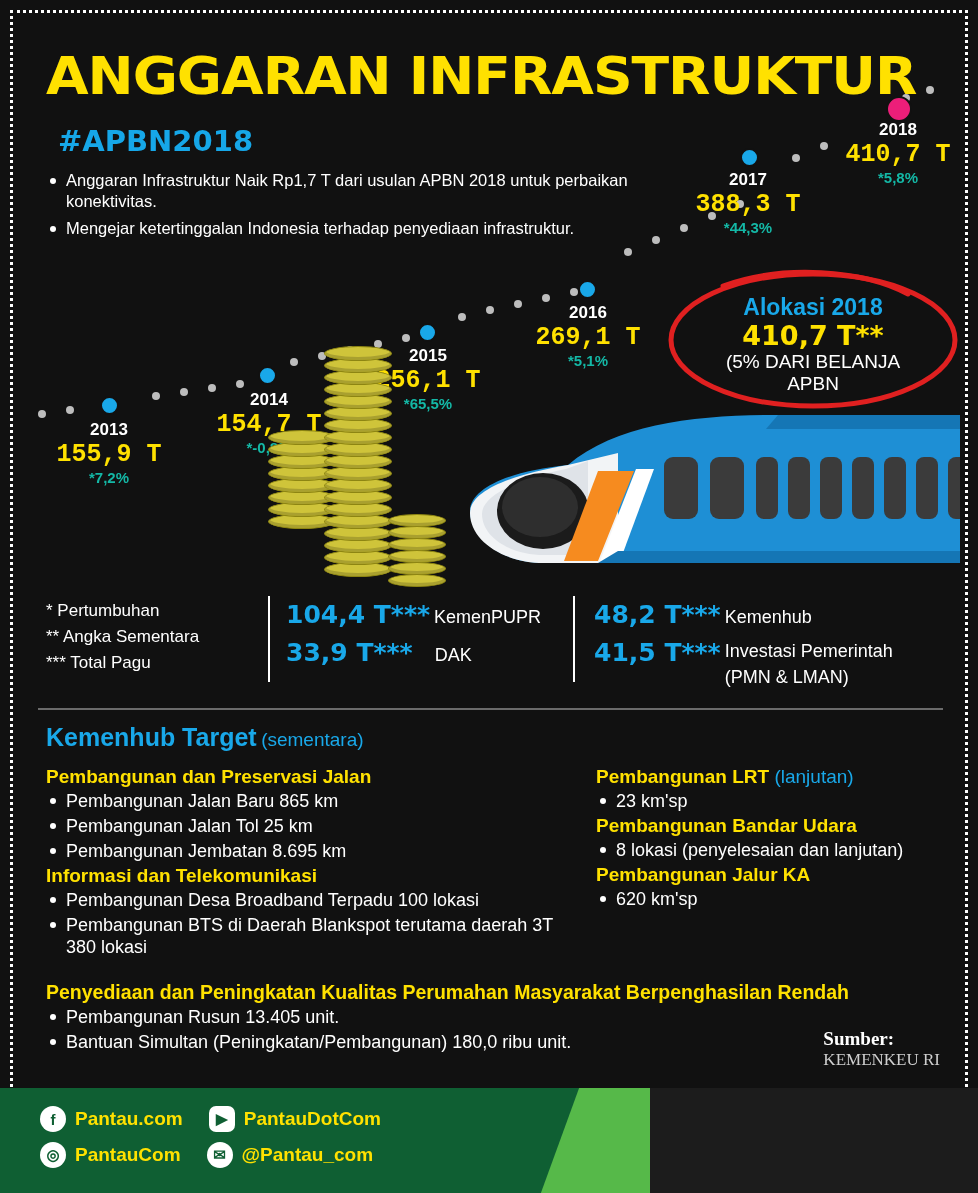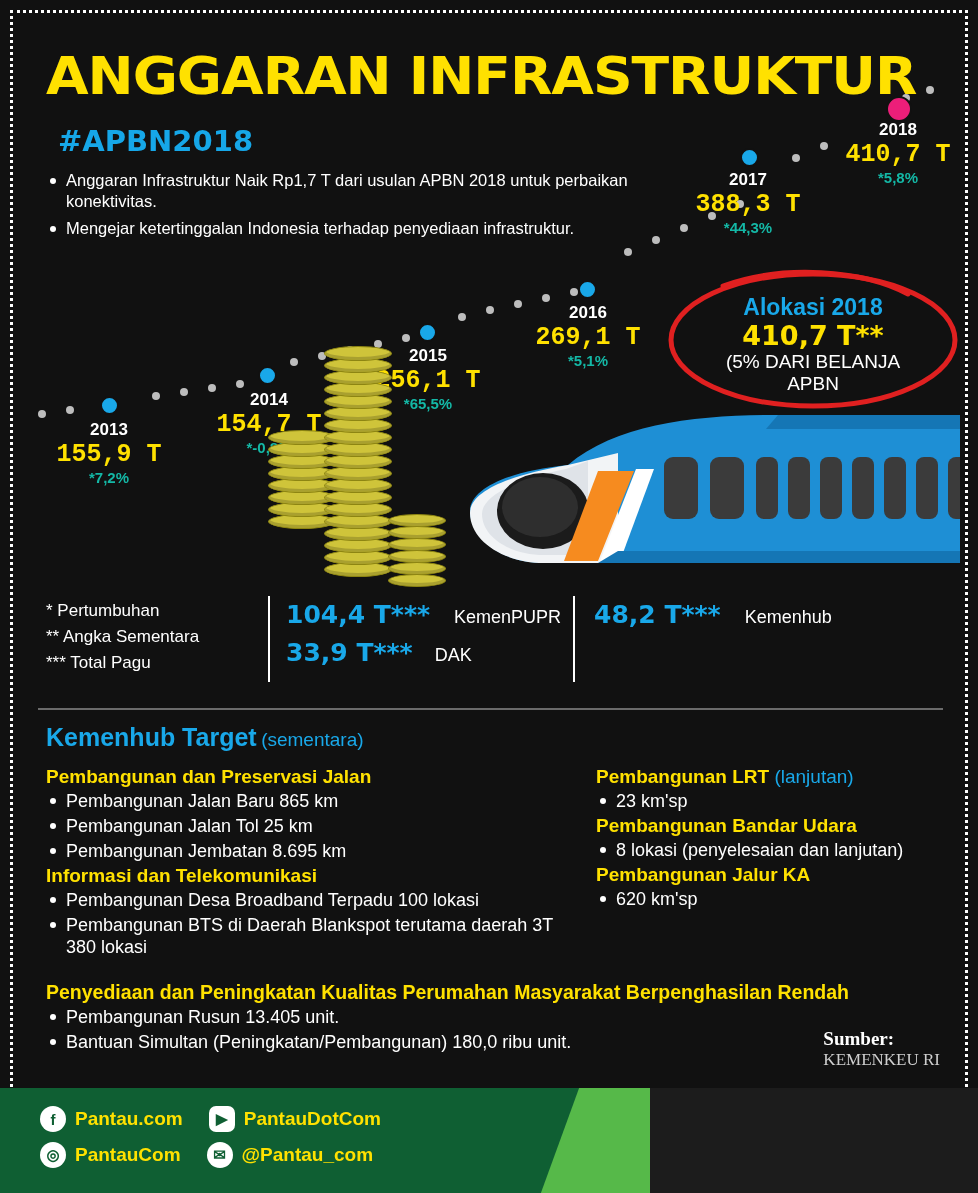--- a/index.html
+++ b/index.html
@@ -84,21 +84,21 @@
   .coin.sm{width:56px;height:11px;}
 
   
   .train{position:absolute;left:430px;top:395px;width:520px;height:195px;}
 
   
   .notes{position:absolute;left:28px;top:580px;color:#ffffff;font-size:17px;line-height:26px;}
   .vdiv{position:absolute;background:#ffffff;width:2px;}
   .fig{position:absolute;}
   .fig .num{color:#19a8e9;font-size:25px;font-weight:bold;font-family:"DejaVu Sans",sans-serif;display:inline-block;}
-  .fig .lbl{color:#ffffff;font-size:18px;display:inline-block;margin-left:24px;}
+  .fig .lbl{color:#ffffff;font-size:18px;display:inline-block;margin-left:4px;}
 
   
   .hdiv{position:absolute;left:20px;top:690px;width:905px;height:2px;background:#6b6b6b;}
 
   
   .sas{position:absolute;left:28px;top:705px;}
   .sas .h1{color:#19a8e9;font-size:25px;font-weight:bold;display:inline;}
   .sas .h1b{color:#19a8e9;font-size:19px;display:inline;font-weight:normal;}
   .colL{position:absolute;left:28px;top:745px;width:540px;}
   .colR{position:absolute;left:578px;top:745px;width:370px;}
@@ -307,20 +307,23 @@
 
   <div class="fig" style="left:268px;top:582px">
     <span class="num">104,4 T***</span><span class="lbl">KemenPUPR</span>
   </div>
   <div class="fig" style="left:268px;top:620px">
     <span class="num">33,9 T***</span><span class="lbl" style="margin-left:22px">DAK</span>
   </div>
   <div class="fig" style="left:576px;top:582px">
     <span class="num">48,2 T***</span><span class="lbl">Kemenhub</span>
   </div>
+  <div class="fig" style="left:576px;top:620px;width:360px">
+    <span class="num">41,5 T***</span><span class="lbl" style="vertical-align:top;line-height:26px;width:215px">Investasi Pemerintah (PMN &amp; LMAN)</span>
+  </div>
 
   <div class="hdiv"></div>
 
   <div class="sas">
     <span class="h1">Kemenhub Target</span>
     <span class="h1b">(sementara)</span>
   </div>
 
   <div class="colL">
     <div class="grp-title">Pembangunan dan Preservasi Jalan</div>

